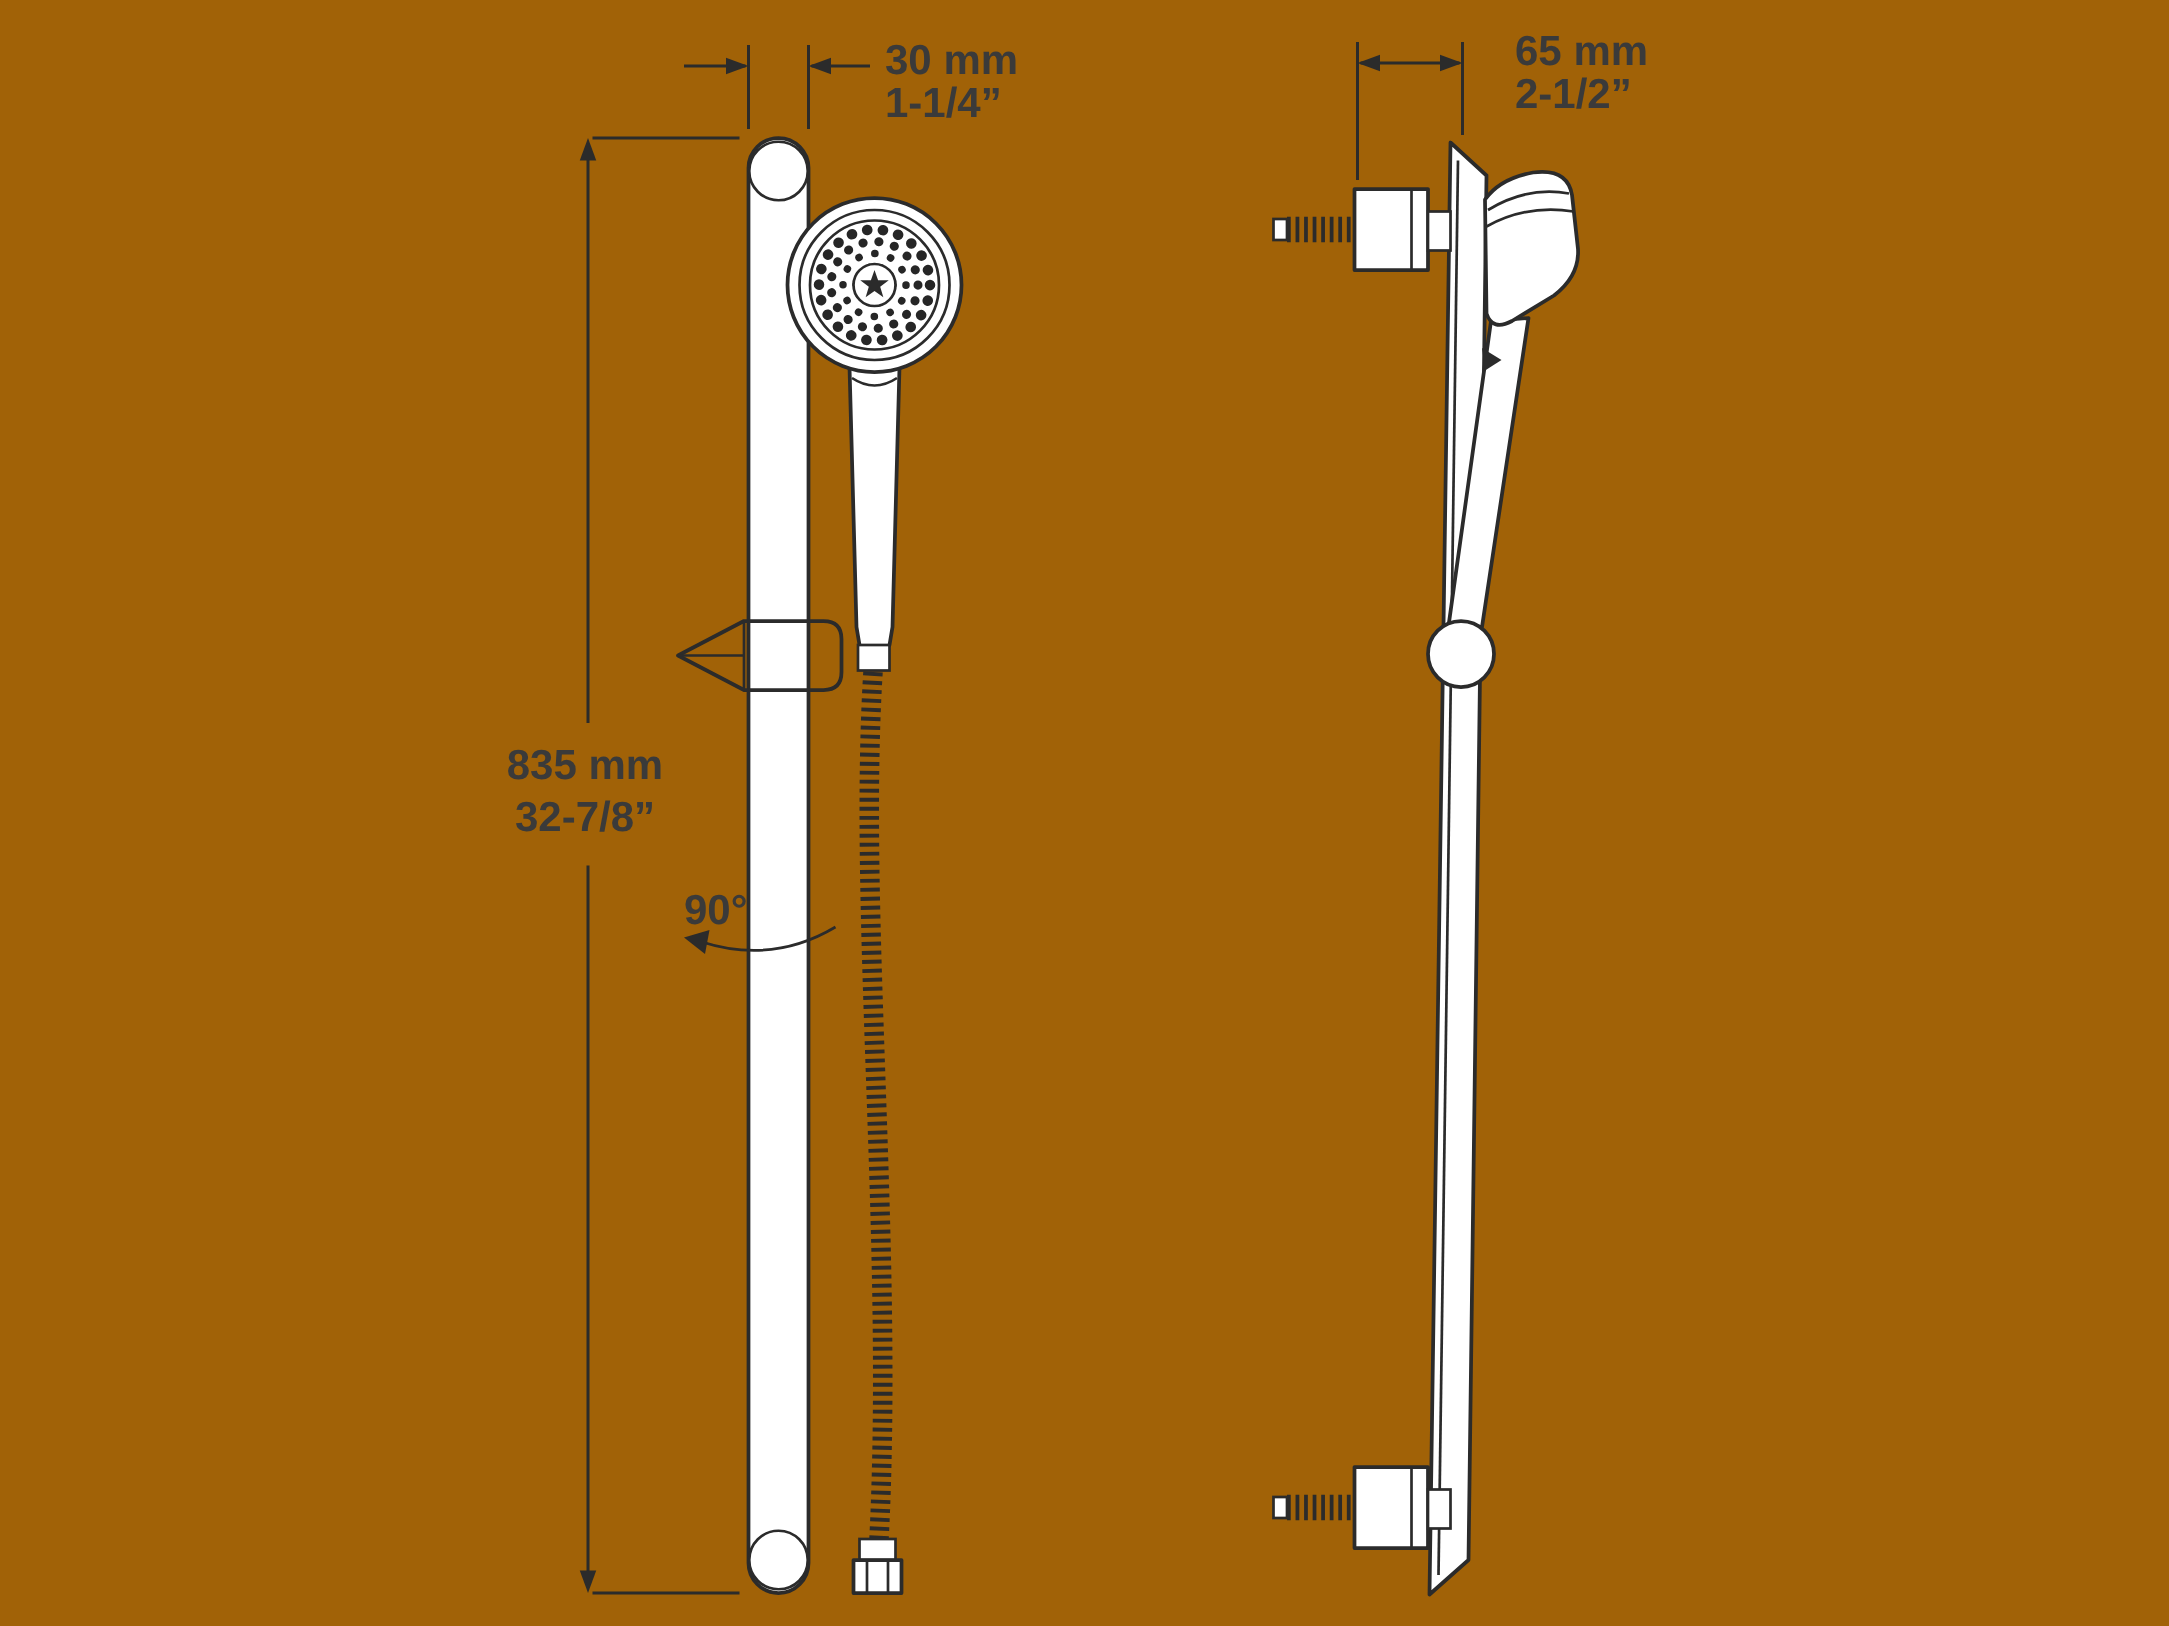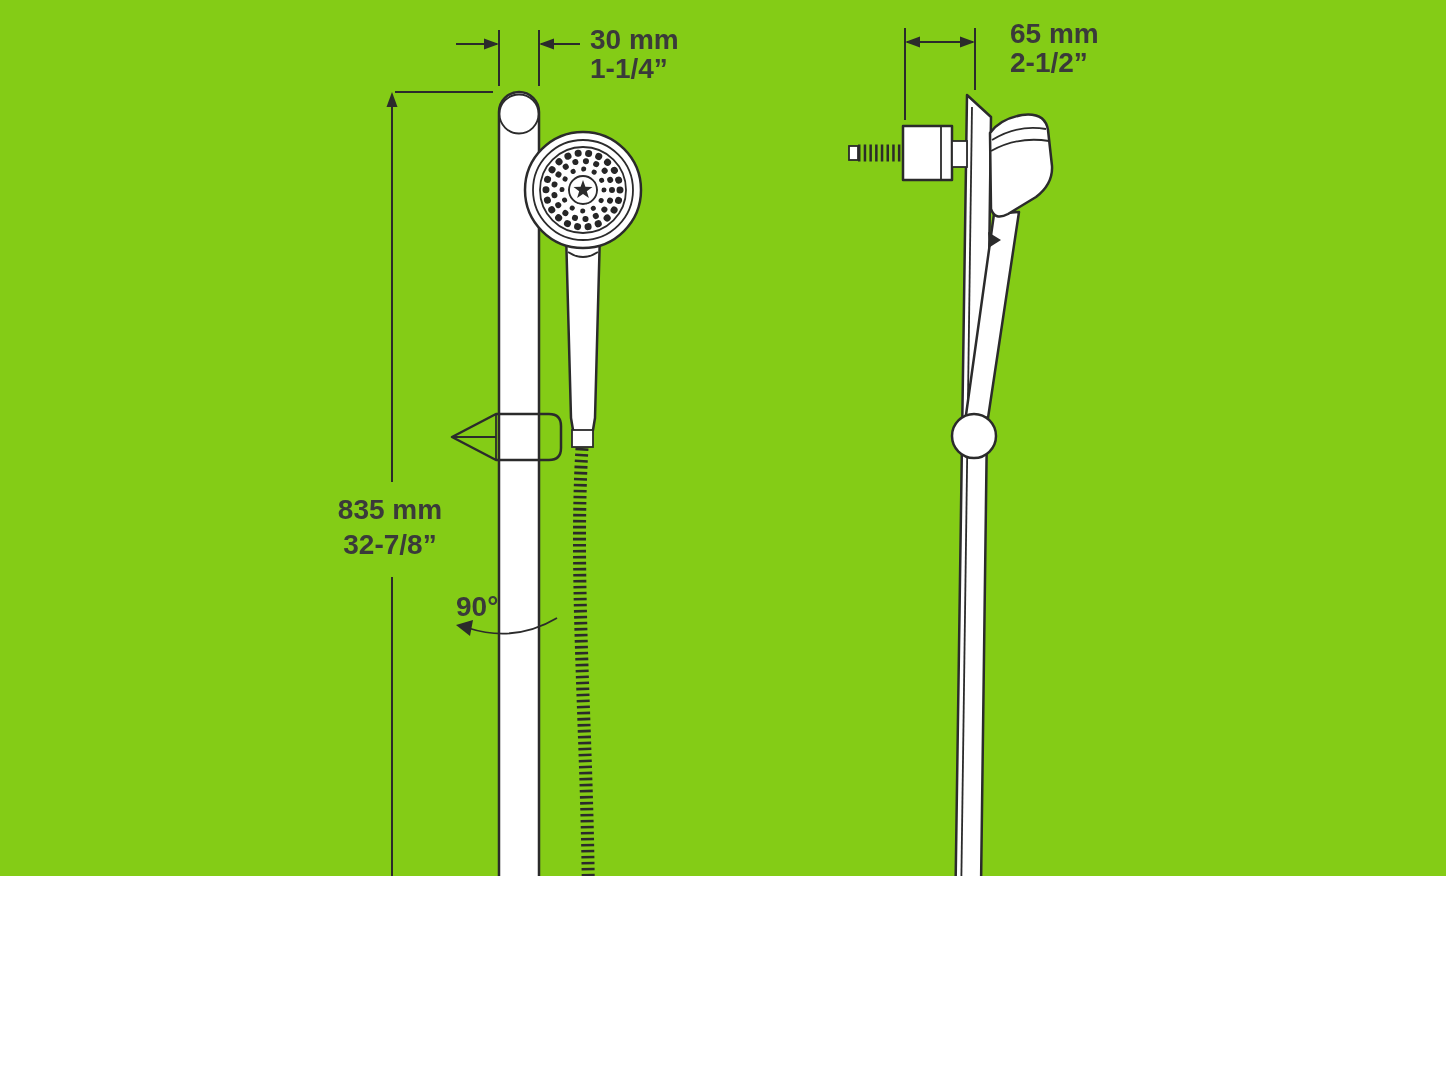--- a/index.html
+++ b/index.html
@@ -1,16 +1,16 @@
 <!DOCTYPE html>
 <html><head>
 <meta charset="utf-8">
 <style>
   html,body{margin:0;padding:0;background:#ffffff;}
-  .canvas{position:relative;width:1446px;height:876px;background:#84cc16;overflow:hidden;}
+  .canvas{position:relative;width:1446px;height:1084px;background:#a16207;overflow:hidden;}
   svg{display:block;}
   .ln{stroke:#2b2b2b;stroke-width:2.5;fill:none;stroke-linejoin:round;}
   .ln-thin{stroke:#2b2b2b;stroke-width:1.8;fill:none;}
   .fillw{fill:#ffffff;}
   .dim{stroke:#2b2b2b;stroke-width:2;fill:none;}
   .arrow{fill:#2b2b2b;stroke:none;}
   .dots{fill:none;stroke:#262626;stroke-linecap:round;}
   .hose{stroke:#2b2b2b;fill:none;}
   .dim-text{font:600 28px "Liberation Sans","DejaVu Sans",sans-serif;fill:#3a3a3a;}
   .mid{text-anchor:middle;}

